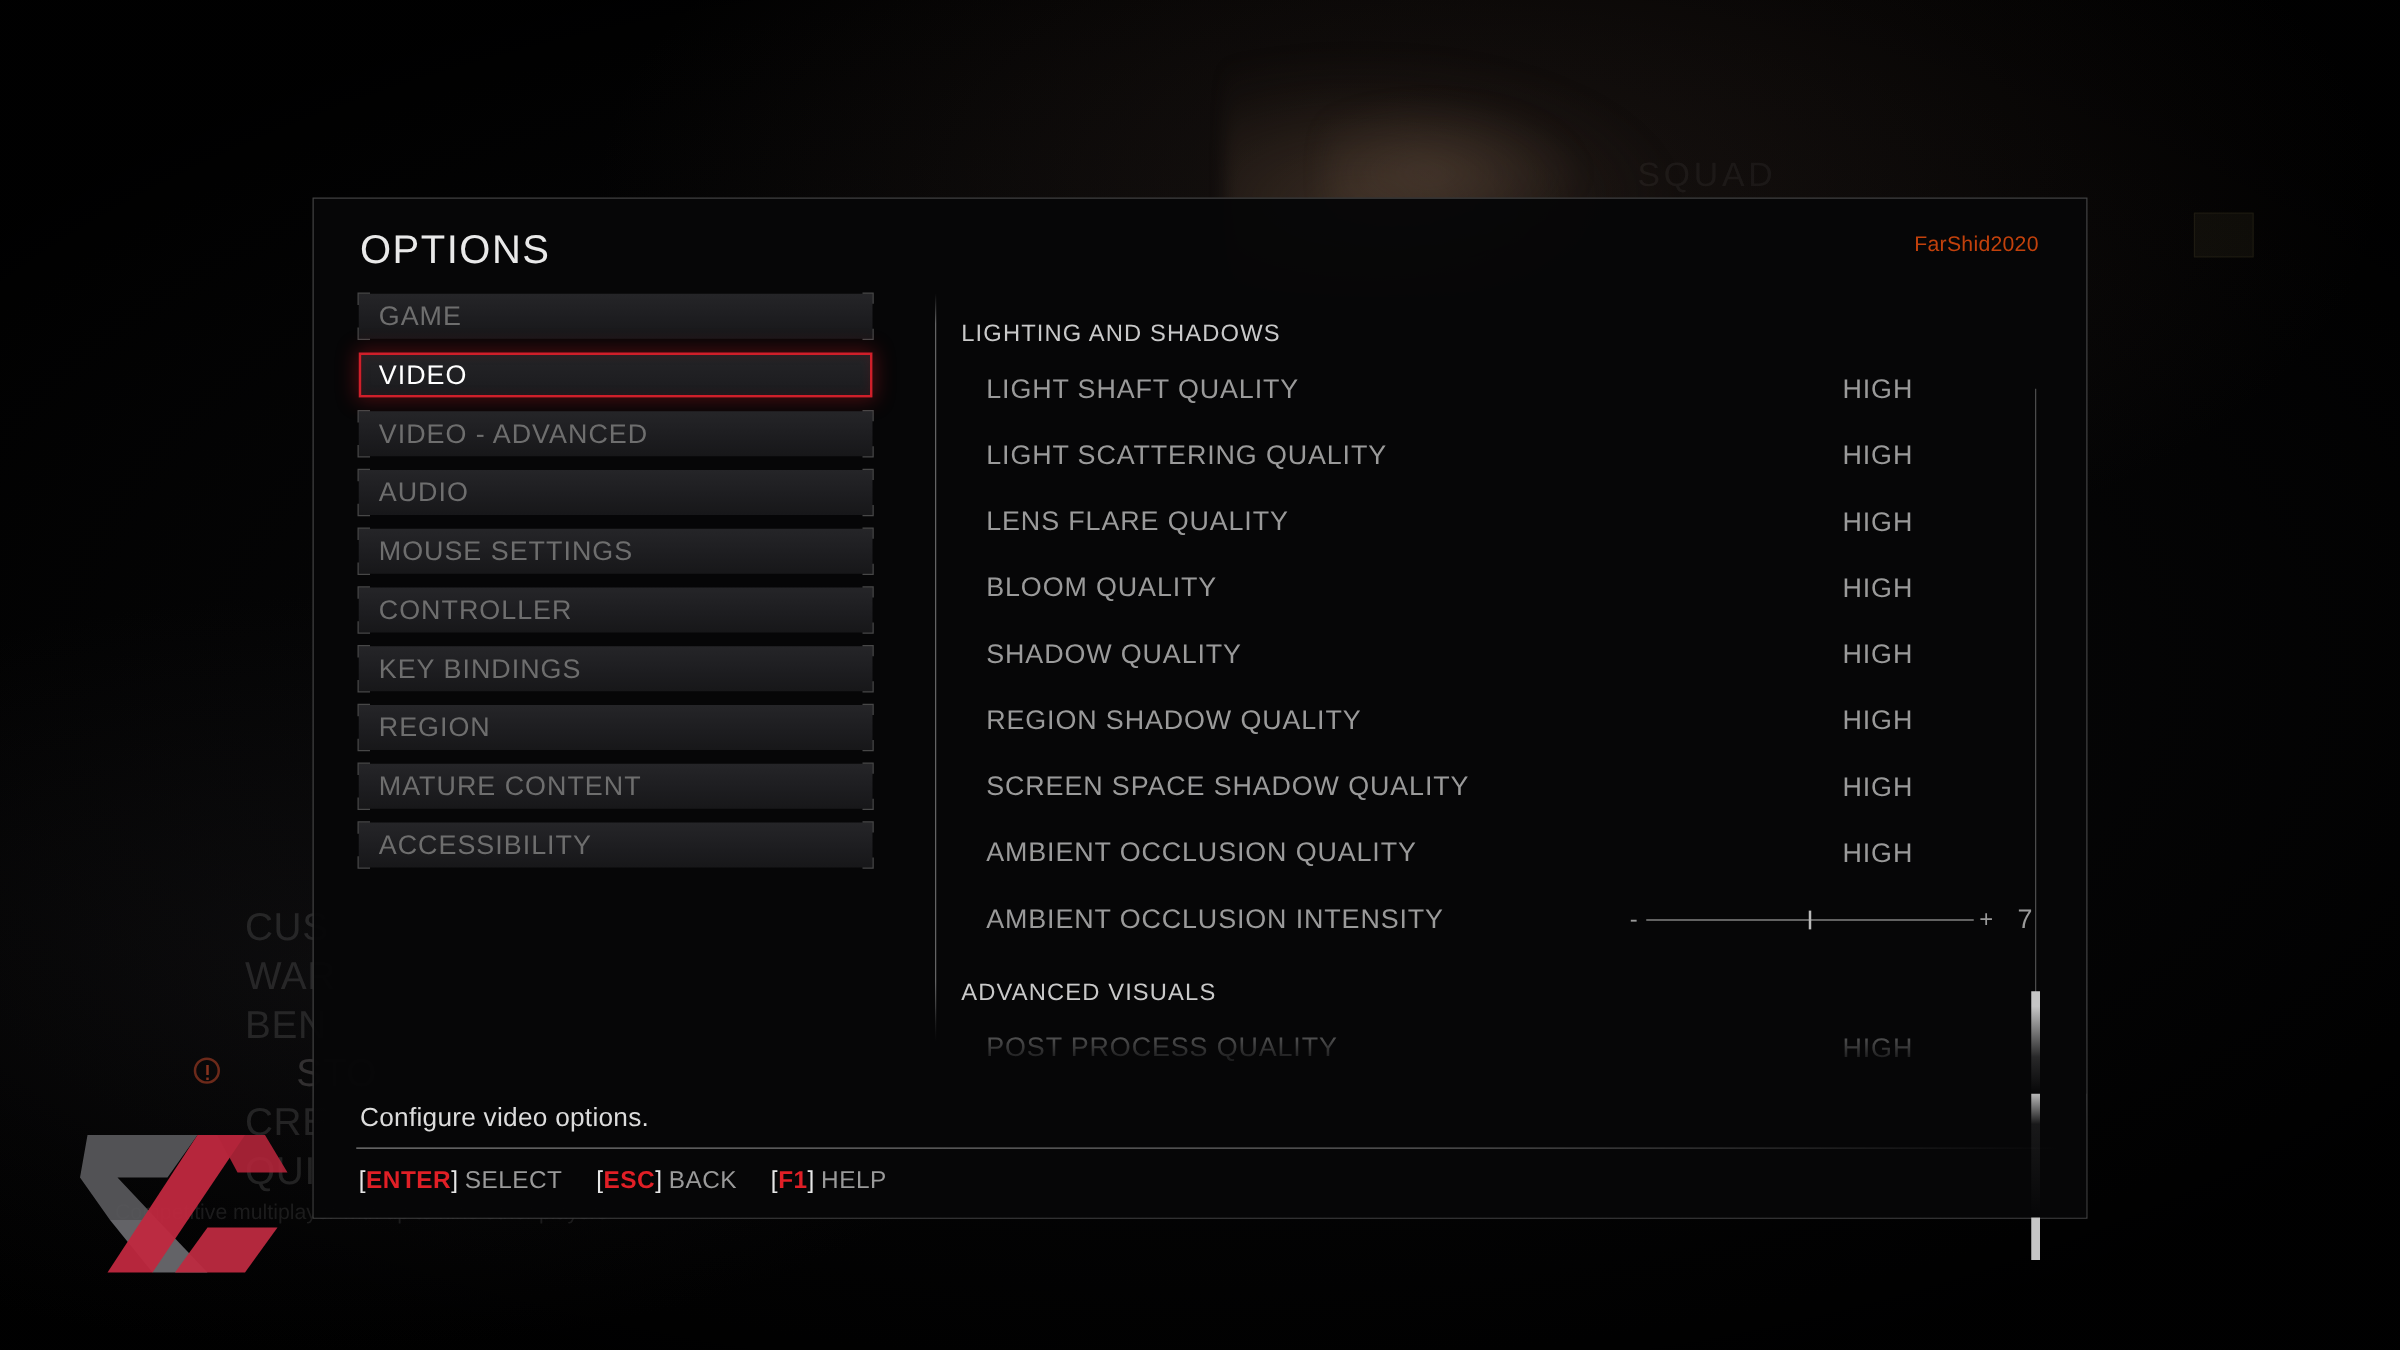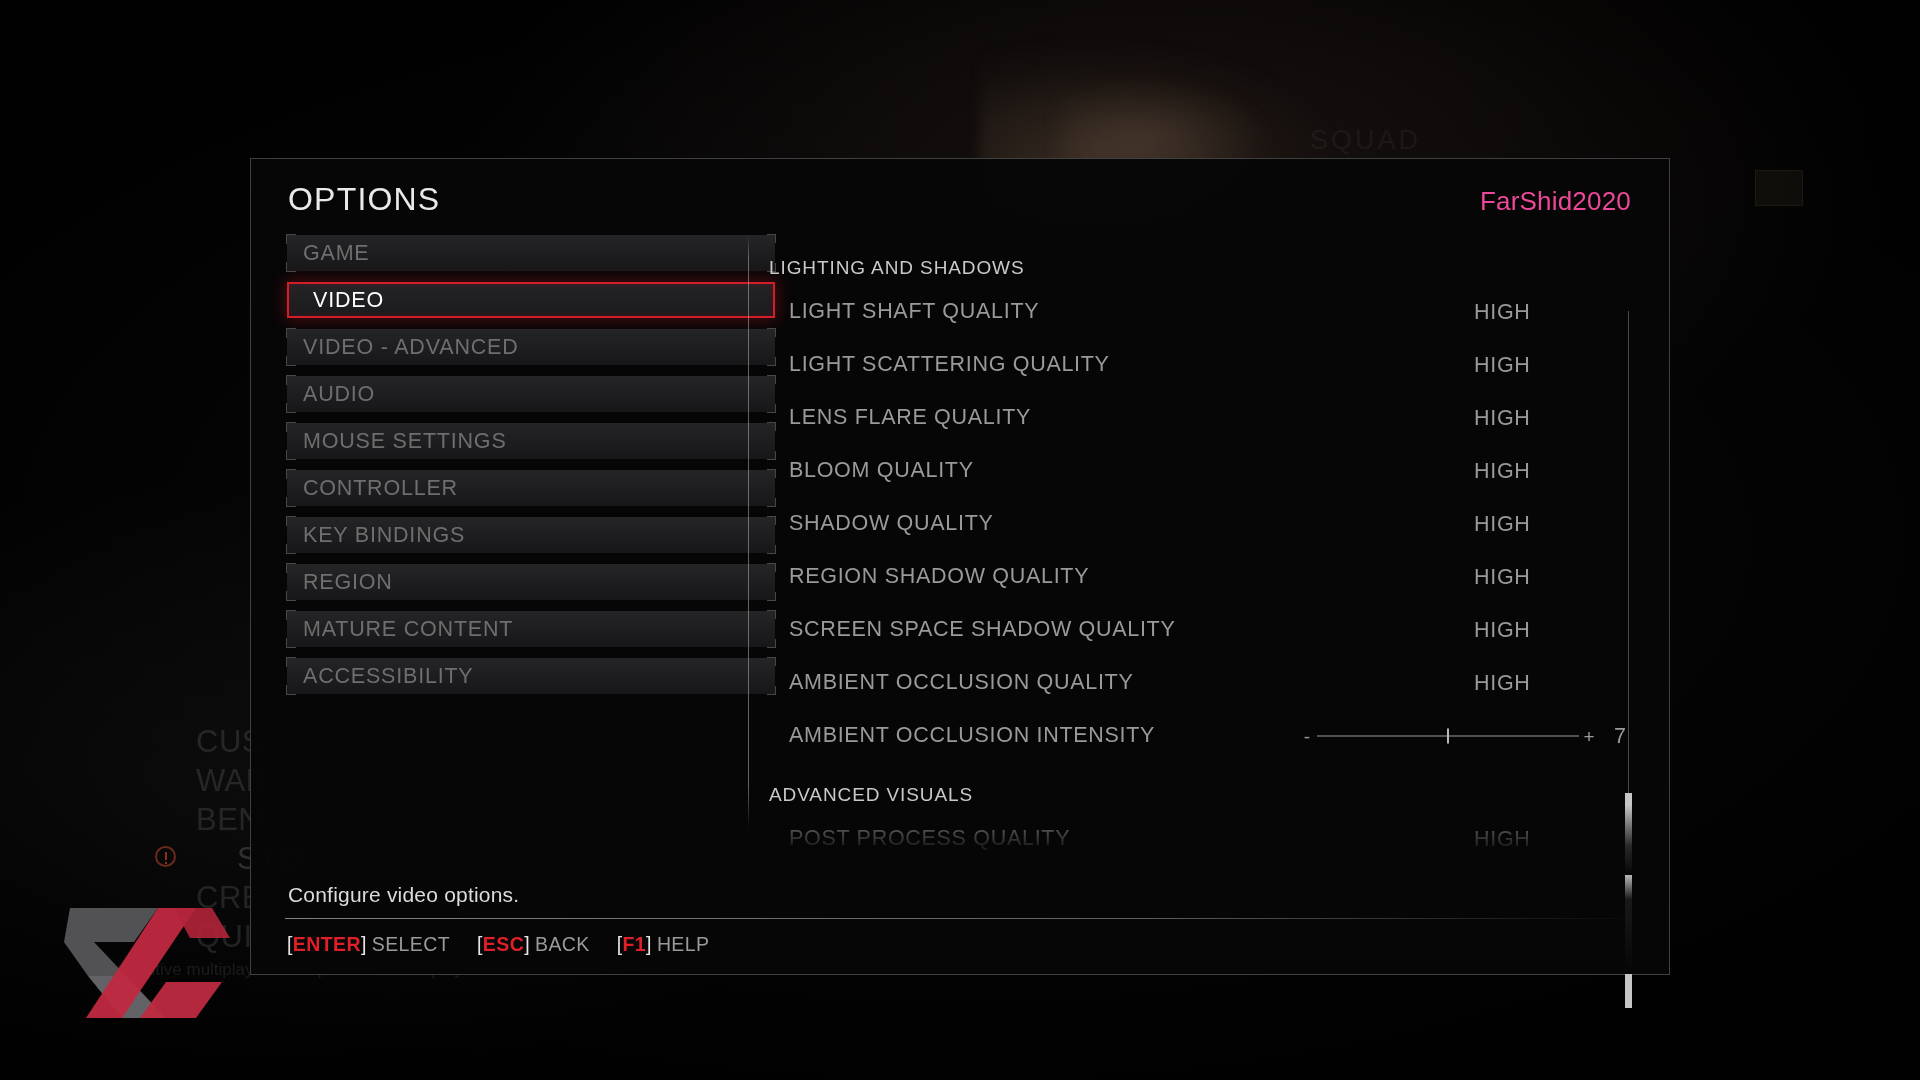--- a/index.html
+++ b/index.html
@@ -73,27 +73,27 @@
     background:rgba(6,6,7,.965);
     border:1px solid rgba(118,118,118,.52);
   }
   .dlg-head{ position:relative; height:76px; }
   .dlg-title{
     position:absolute; left:37px; top:22px;
     font-size:32px; letter-spacing:1.2px; color:#e9e9e9; font-weight:400;
   }
   .dlg-user{
     position:absolute; right:38px; top:27px;
-    font-size:26px; color:#ec4899; font-weight:400; letter-spacing:.2px;
+    font-size:17px; color:#c2410c; font-weight:400; letter-spacing:.2px;
   }
 
   .dlg-body{ position:relative; height:640px; }
 
   
-  .nav{ position:absolute; left:36px; top:0; width:488px; }
+  .nav{ position:absolute; left:36px; top:0; width:411px; }
   .nav-item{
     position:relative; height:36px; margin-bottom:11px;
     background:linear-gradient(180deg,#252528 0%,#1d1d20 55%,#171719 100%);
     display:flex; align-items:center;
   }
   .nav-item .lbl{
     font-size:21.5px; letter-spacing:.8px; color:#6e6e6e;
     padding-left:16px; font-weight:400;
   }
   
@@ -108,21 +108,21 @@
     border-color:rgba(150,150,150,.45); border-style:solid;
   }
   .nav-item .br-tr{ right:-1px; top:-1px; border-width:1px 1px 0 0; }
   .nav-item .br-br{ right:-1px; bottom:-1px; border-width:0 1px 1px 0; }
 
   .nav-item.selected{
     background:linear-gradient(180deg,#242427 0%,#1b1b1e 100%);
     border:2px solid #d01f2a;
     box-shadow:0 0 16px 2px rgba(200,25,35,.35), inset 0 0 8px rgba(120,10,18,.25);
   }
-  .nav-item.selected .lbl{ color:#ffffff; padding-left:24px; }
+  .nav-item.selected .lbl{ color:#ffffff; padding-left:14px; }
   .nav-item.selected:before, .nav-item.selected:after{ display:none; }
 
   
   .v-div{
     position:absolute; left:497px; top:0; width:1px; height:598px;
     background:linear-gradient(180deg, rgba(175,175,175,.0) 0%, rgba(175,175,175,.55) 4%,
                rgba(175,175,175,.55) 92%, rgba(175,175,175,0) 100%);
   }
 
   

